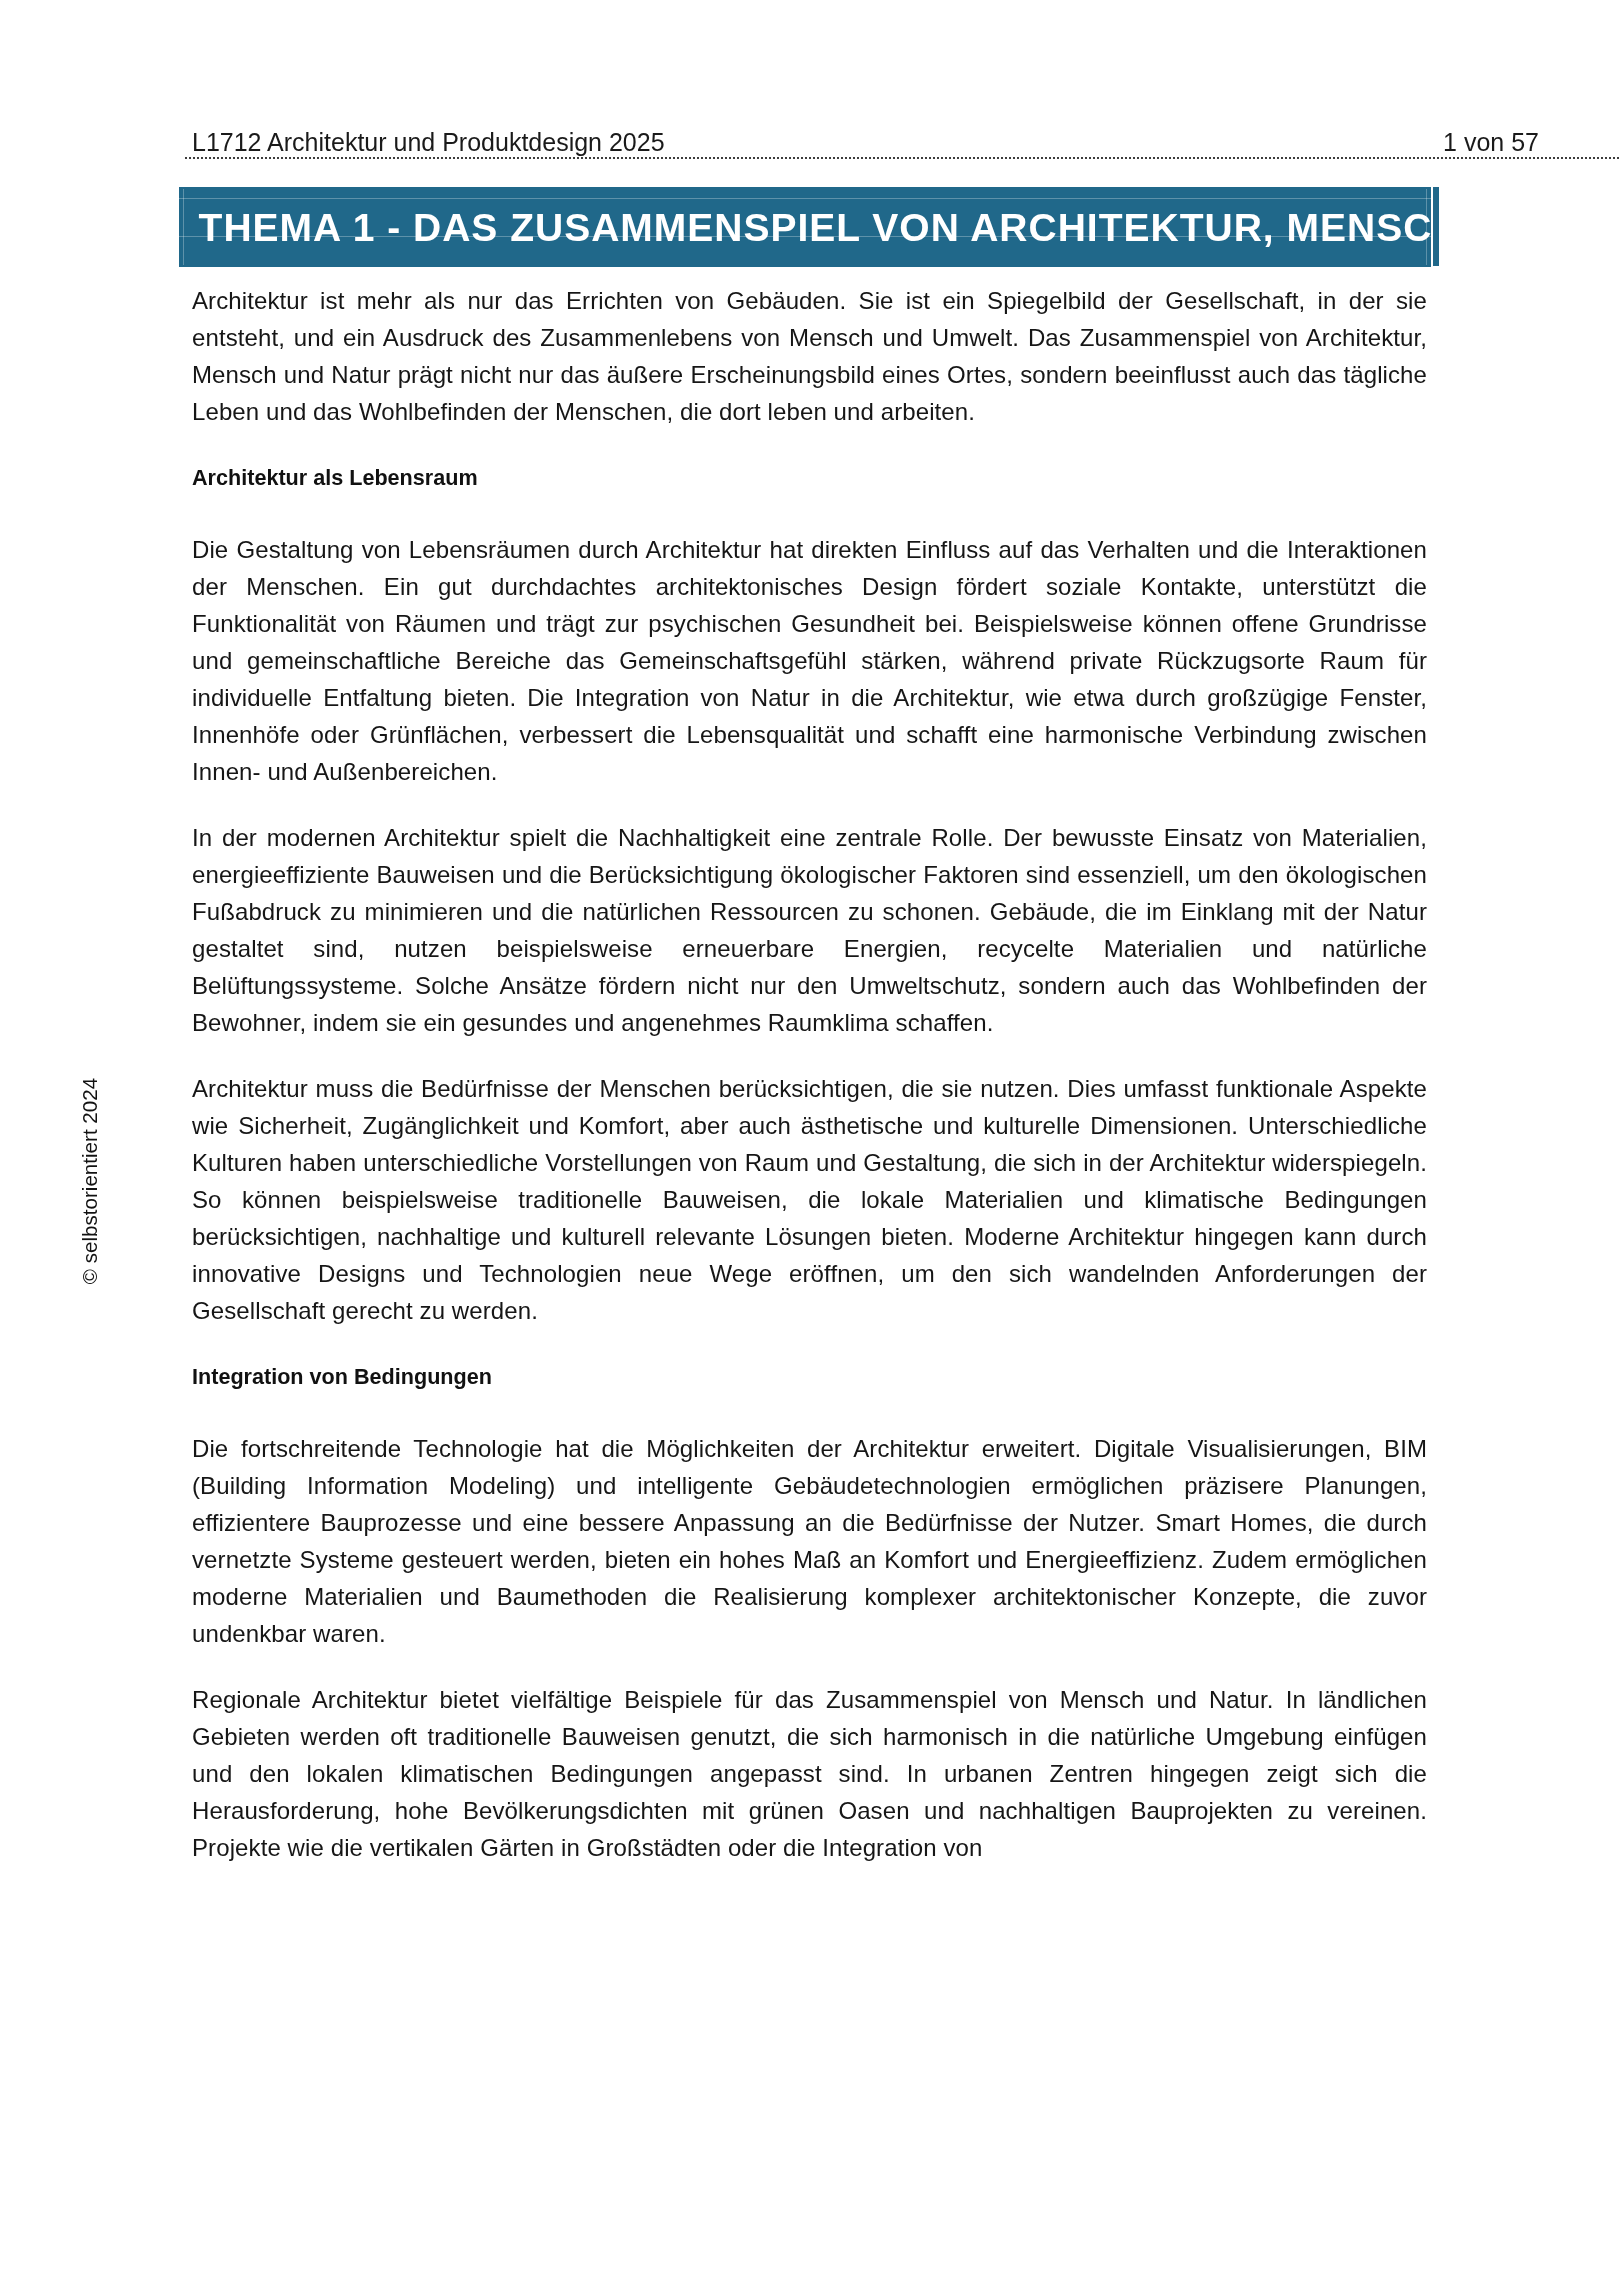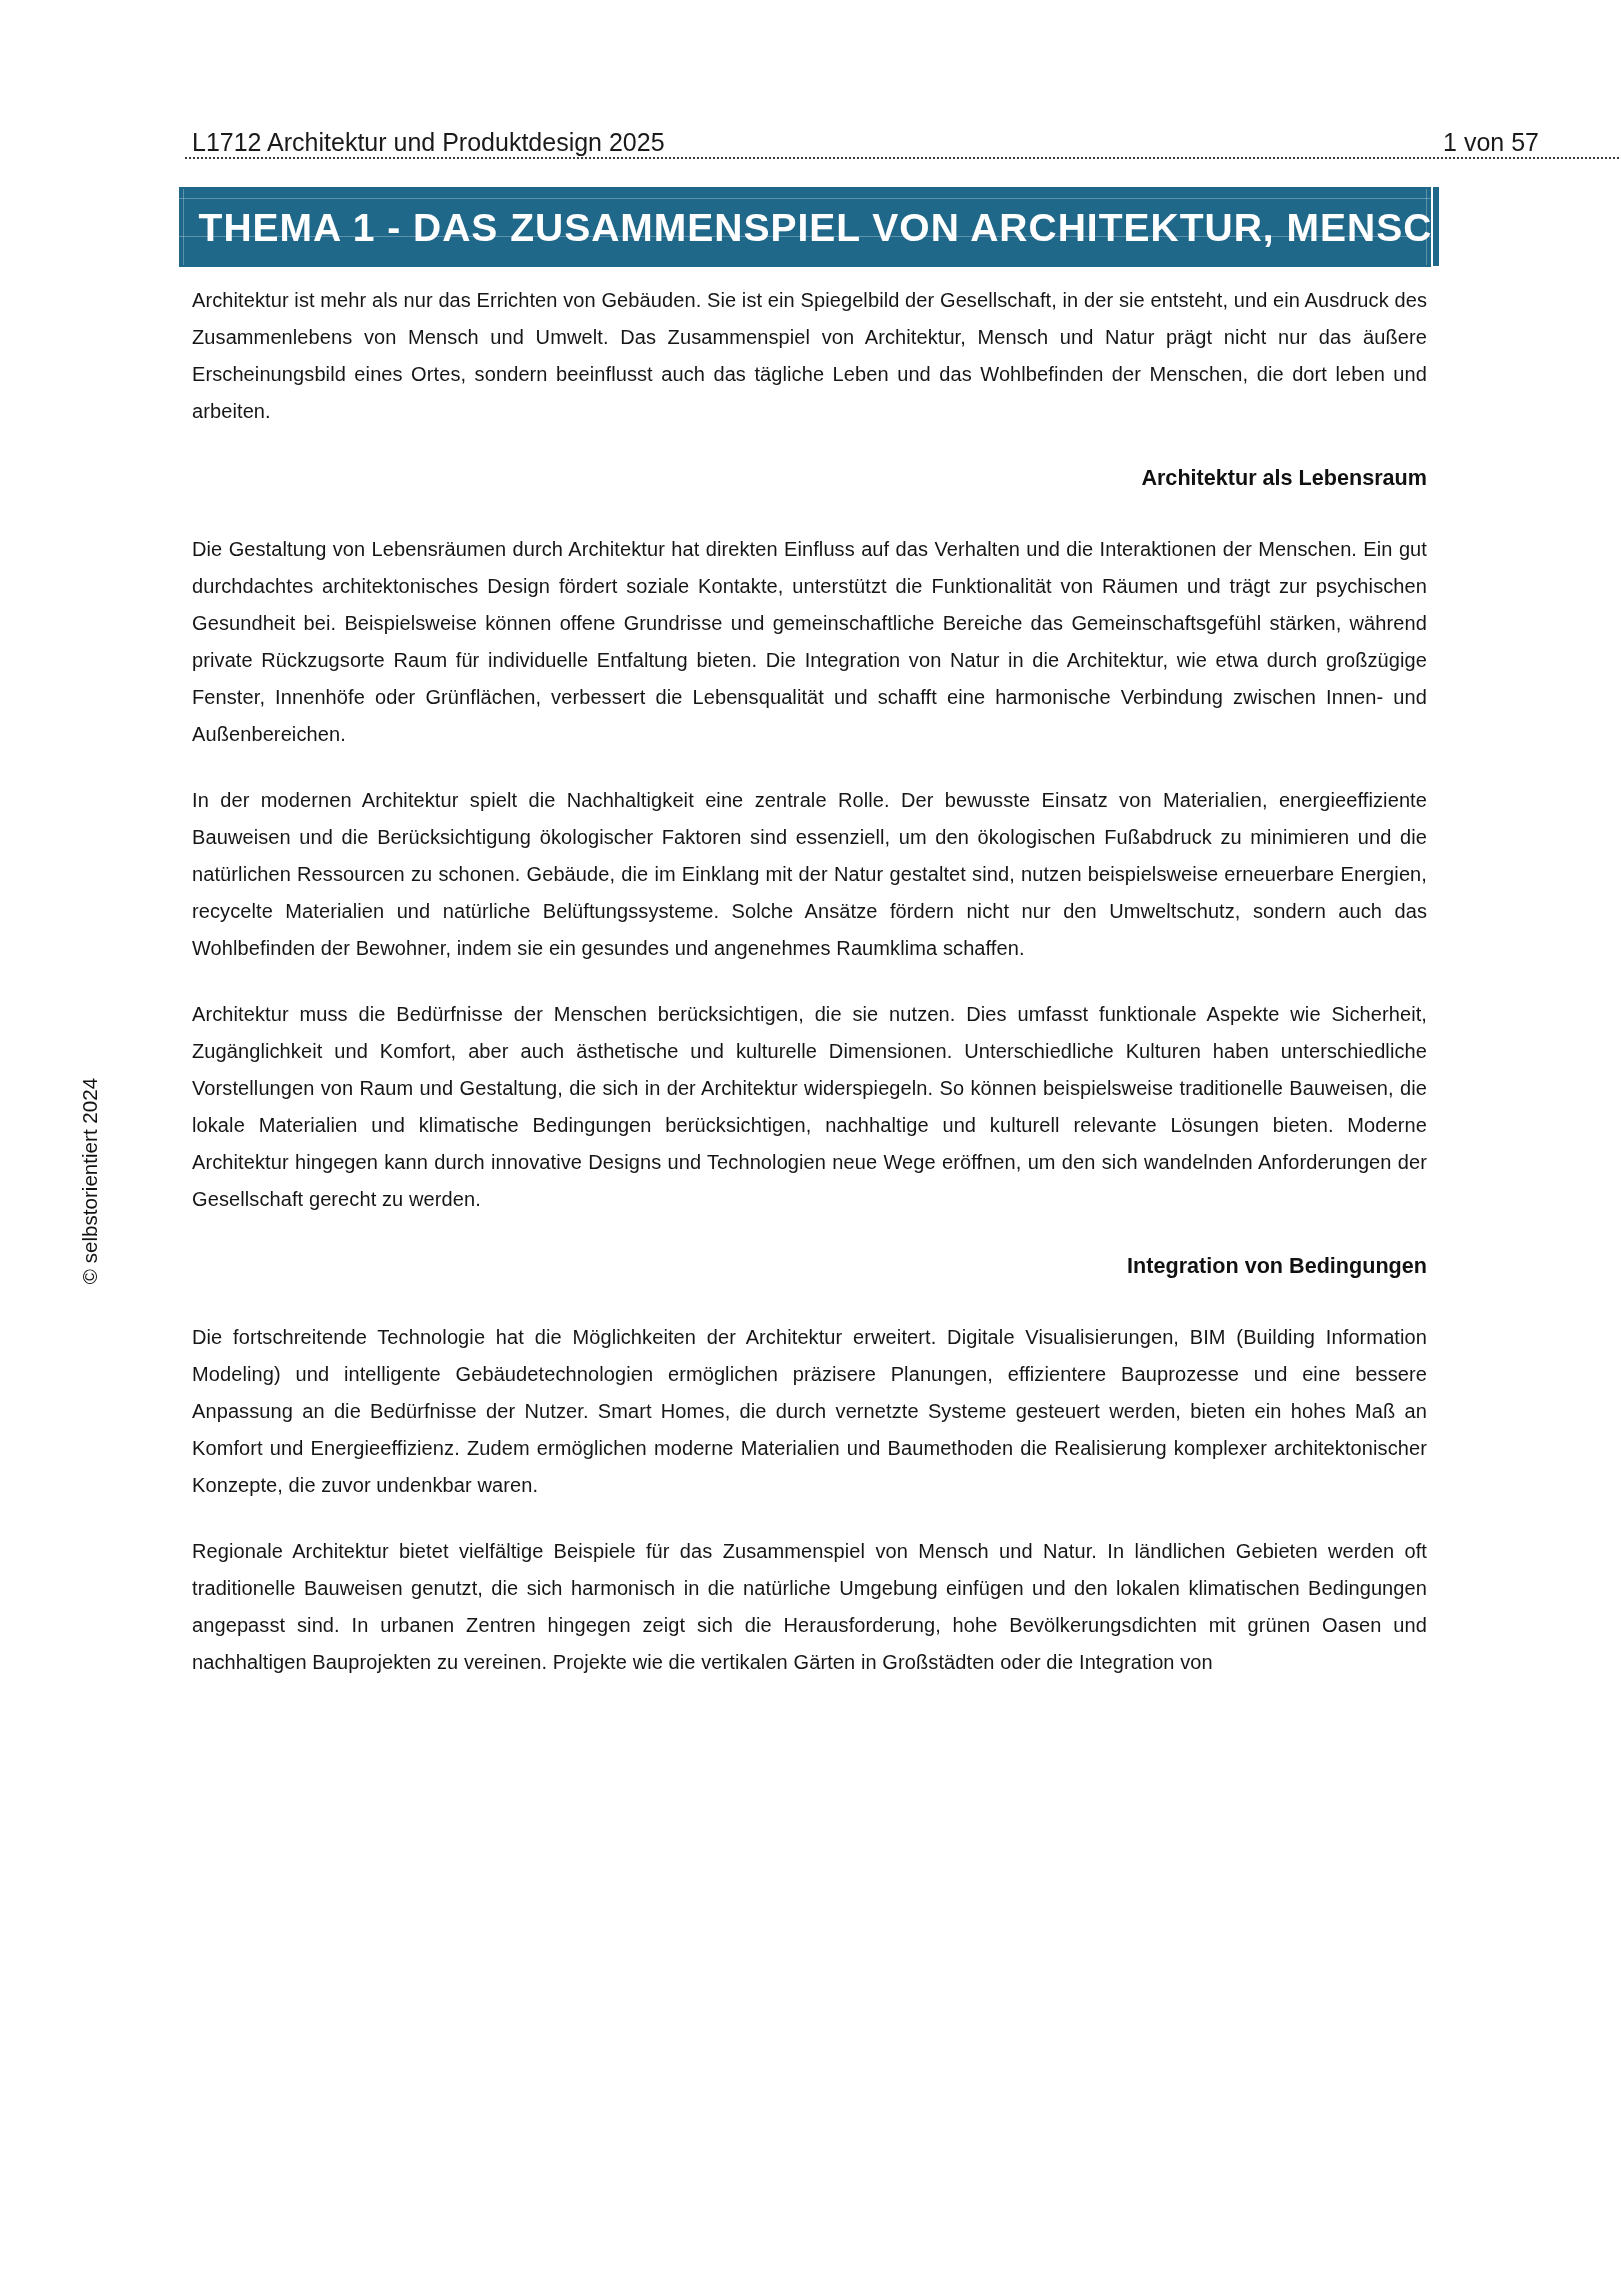--- a/index.html
+++ b/index.html
@@ -86,33 +86,33 @@
   }
 
   
   .content {
     position: absolute;
     top: 282px; left: 192px;
     width: 1235px;
   }
   .content p {
     margin: 0 0 29px 0;
-    font-size: 20px;
+    font-size: 24px;
     line-height: 37px;
     letter-spacing: 0.1px;
     text-align: justify;
     color: #161616;
   }
   .content h3 {
     margin: 0 0 35px 0;
     font-size: 21.6px;
     line-height: 37px;
     font-weight: bold;
     color: #111111;
-    text-align: right;
+    text-align: left;
   }
 </style>
 </head>
 <body>
 
 <div class="sheet">
 
   <div class="header">
     <span>L1712 Architektur und Produktdesign 2025</span>
     <span>1 von 57</span>

